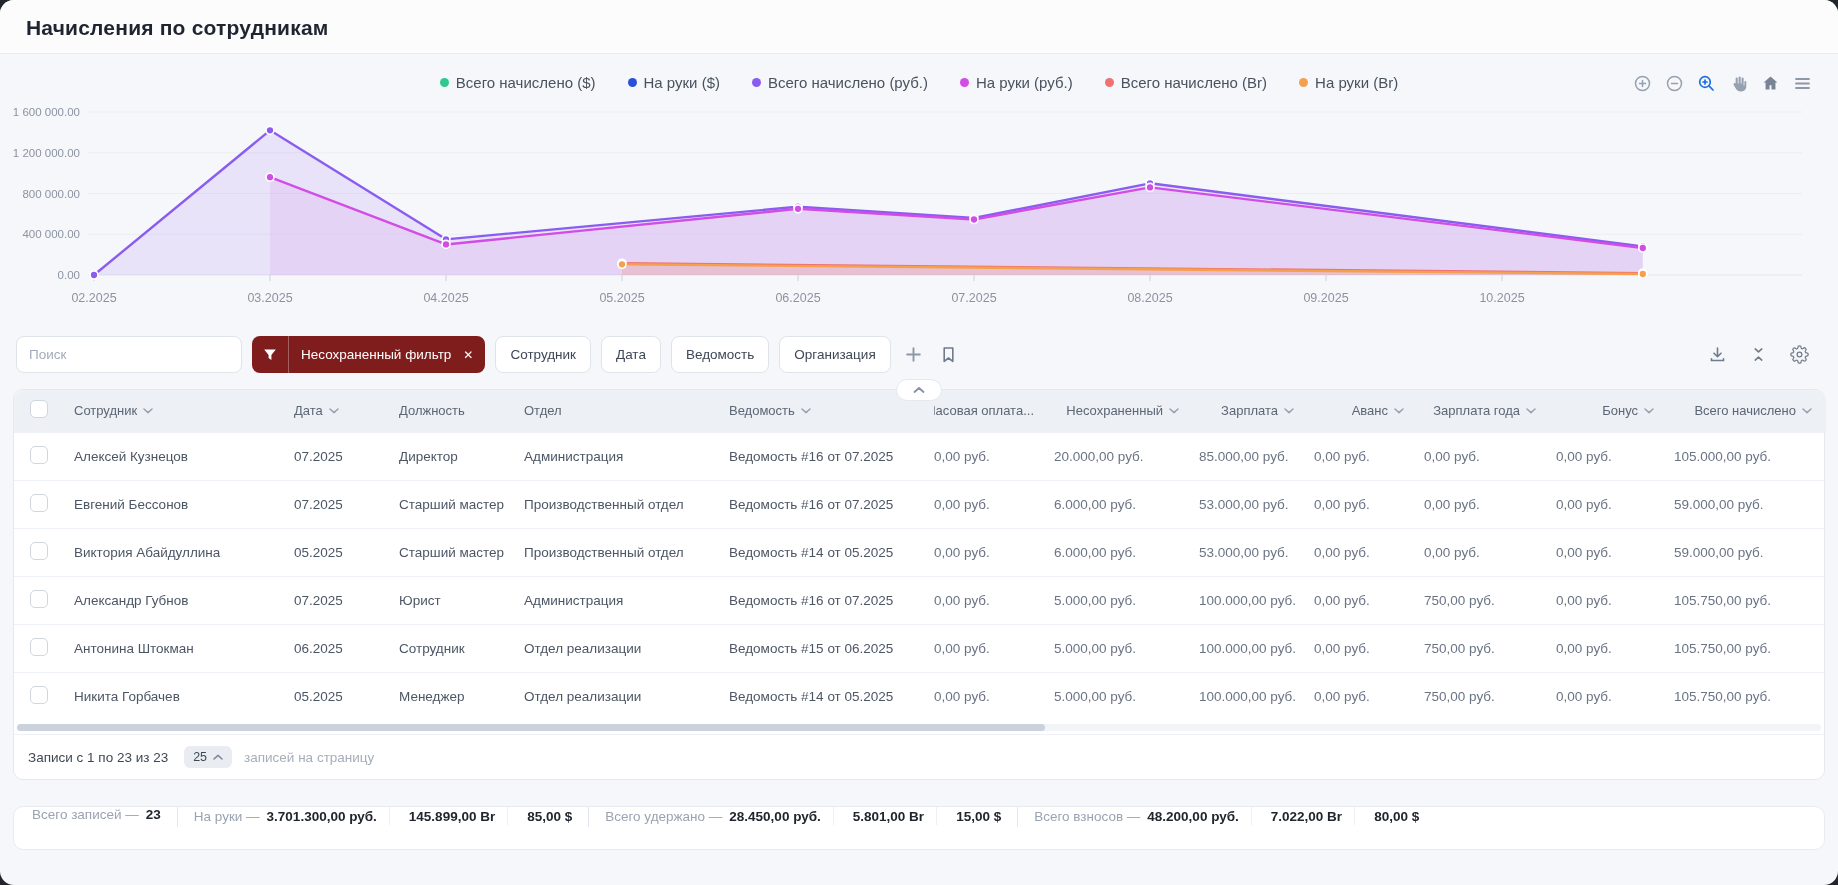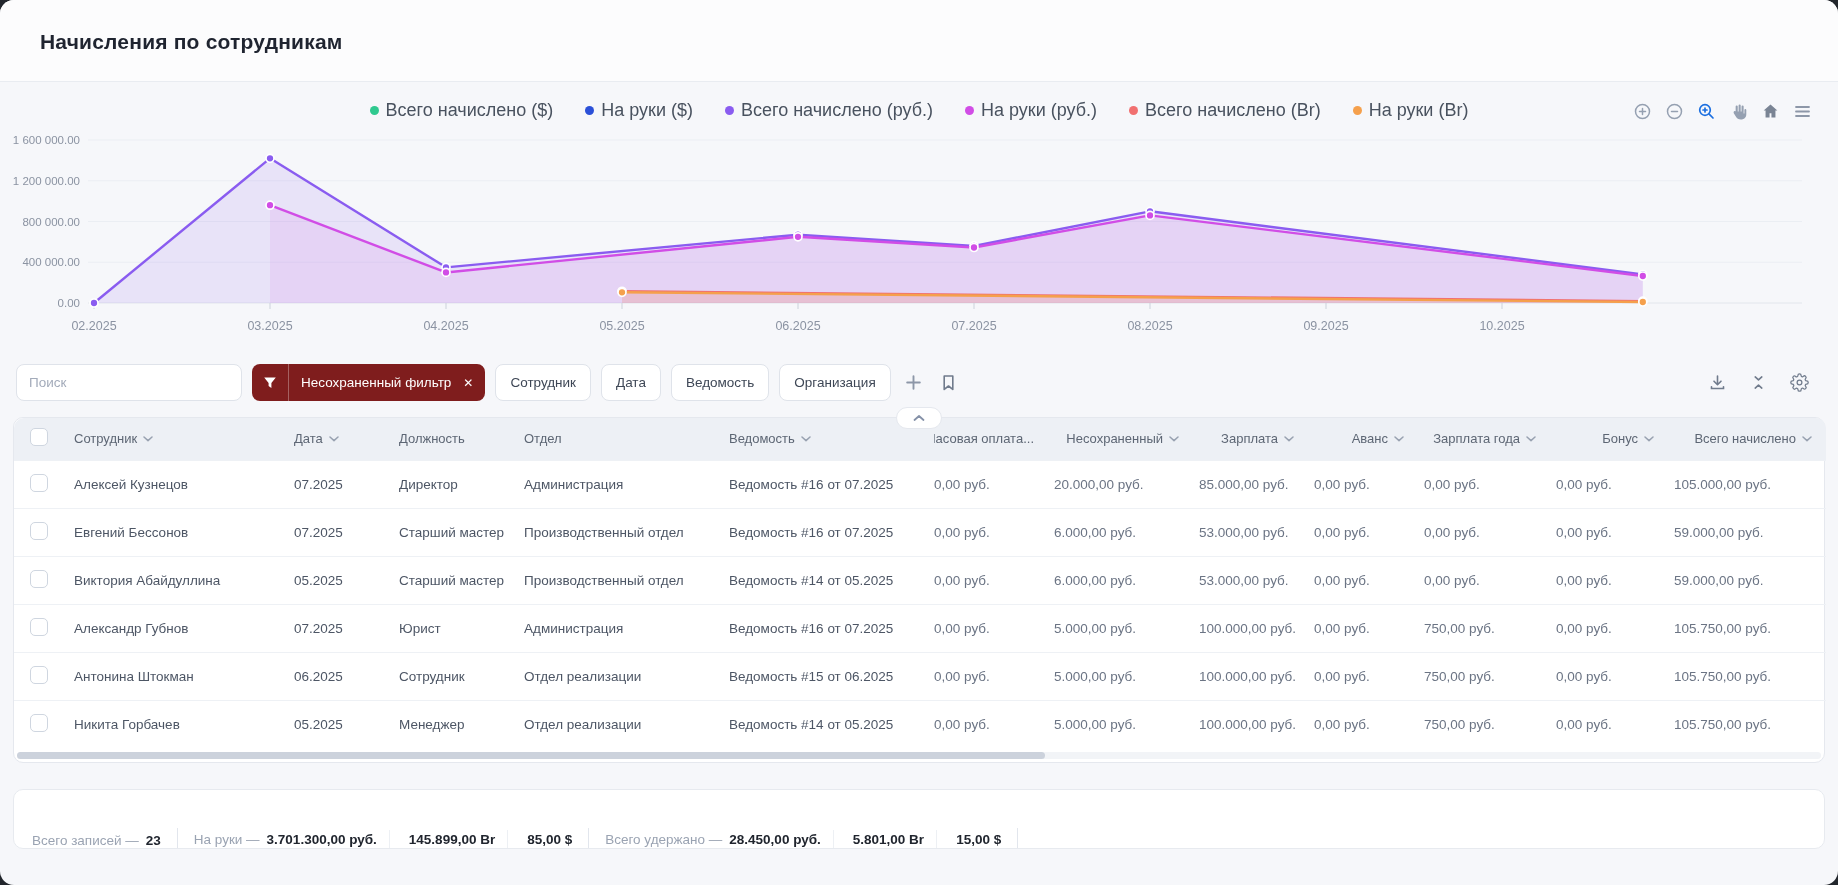--- a/index.html
+++ b/index.html
@@ -1,25 +1,25 @@
 <!DOCTYPE html>
 <html><head>
 <meta charset="utf-8">
 <style>
   html,body{margin:0;padding:0;}
   body{width:1838px;height:885px;background:#22262c;font-family:"Liberation Sans","DejaVu Sans",sans-serif;-webkit-font-smoothing:antialiased;}
   .app{width:1838px;height:885px;background:#f6f7fa;border-radius:14px;overflow:hidden;display:flex;flex-direction:column;box-sizing:border-box;}
 
   
   .page-header{padding:14px 24px 11px;background:#fcfcfd;border-bottom:1px solid #e9ecf1;}
-  .page-header h1{margin:16px;font-size:21px;font-weight:700;color:#1f2430;letter-spacing:.2px;}
+  .page-header h1{margin:2px;font-size:21px;font-weight:700;color:#1f2430;letter-spacing:.2px;}
 
   
   .chart-section{position:relative;padding-top:16px;}
-  .chart-legend{display:flex;justify-content:center;align-items:center;gap:32px;height:24px;font-size:18px;color:#49525f;}
+  .chart-legend{display:flex;justify-content:center;align-items:center;gap:32px;height:24px;font-size:15px;color:#49525f;}
   .legend-item{display:flex;align-items:center;gap:7px;cursor:pointer;}
   .legend-dot{width:9px;height:9px;border-radius:50%;flex:none;}
   .chart-toolbar{position:absolute;top:18px;right:24px;display:flex;gap:9px;align-items:center;}
   .chart-toolbar button{background:none;border:0;padding:2px;margin:0;cursor:pointer;display:flex;align-items:center;}
   #chart-svg{display:block;}
 
   
   .filter-bar{display:flex;align-items:center;gap:10px;padding:14px 16px 0;}
   .search-input{width:226px;height:37px;box-sizing:border-box;border:1px solid #dfe3ea;border-radius:8px;background:#fff;padding:0 12px;font-size:13.5px;color:#333a46;outline:none;font-family:inherit;}
   .search-input::placeholder{color:#a3abba;}
@@ -49,21 +49,21 @@
 
   .scroll-zone{padding:4px 3px 3px;}
   .scroll-track{height:7px;border-radius:4px;background:#f2f4f7;position:relative;}
   .scroll-thumb{position:absolute;left:0;top:0;height:7px;width:57%;border-radius:4px;background:#ccd2dc;cursor:pointer;}
 
   .pagination{display:flex;align-items:center;gap:16px;height:44px;padding:0 14px;border-top:1px solid #eef1f5;font-size:13.5px;color:#3f4754;}
   .page-size{display:flex;align-items:center;gap:6px;background:#e9edf2;border-radius:6px;padding:4px 9px;font-size:12.5px;color:#3f4754;cursor:pointer;border:0;font-family:inherit;}
   .page-suffix{color:#a6aebb;margin-left:-4px;}
 
   
-  .summary-card{margin:26px 13px 0;background:#fff;border:1px solid #e7eaef;border-radius:10px;height:60px;display:flex;align-items:flex-end;padding:0 18px;font-size:13.5px;box-sizing:border-box;}
+  .summary-card{margin:26px 13px 0;background:#fff;border:1px solid #e7eaef;border-radius:10px;height:44px;display:flex;align-items:flex-start;padding:0 18px;font-size:13.5px;box-sizing:border-box;}
   .sum-group{display:flex;align-items:center;}
   .sum-label{color:#9aa3b2;white-space:nowrap;}
   .sum-val{color:#20252e;font-weight:700;white-space:nowrap;margin-left:7px;}
   .gdiv{width:1px;height:20px;background:#e2e6ed;margin:0 16px;flex:none;}
   .vdiv{width:1px;height:18px;background:#edf0f4;margin:0 12px;flex:none;}
 </style>
 </head>
 <body>
 
 <div class="app">
@@ -439,20 +439,30 @@
             <td class="num">0,00 руб.</td>
             <td class="num">105.750,00 руб.</td>
           </tr>
         </tbody>
     </table>
     <div class="scroll-zone">
       <div class="scroll-track">
         <div class="scroll-thumb"></div>
       </div>
     </div>
+    <div class="pagination">
+      <span>Записи с 1 по 23 из 23</span>
+      <button class="page-size">
+        <span>25</span>
+        <svg width="10" height="6" viewBox="0 0 10 6">
+            <path d="M1 5l4-3.6L9 5" stroke="#7b859a" stroke-width="1.5" fill="none" stroke-linecap="round" stroke-linejoin="round"></path>
+          </svg>
+      </button>
+      <span class="page-suffix">записей на страницу</span>
+    </div>
   </div>
 
   <div class="summary-card">
       <div class="sum-group">
         <span class="sum-label">Всего записей —</span>
         <span class="sum-val">23</span>
       </div>
       <span class="gdiv"></span>
       <div class="sum-group">
         <span class="sum-label">На руки —</span>
@@ -465,15 +475,23 @@
       <span class="gdiv"></span>
       <div class="sum-group">
         <span class="sum-label">Всего удержано —</span>
         <span class="sum-val">28.450,00 руб.</span>
         <span class="vdiv"></span>
         <span class="sum-val">5.801,00 Br</span>
         <span class="vdiv"></span>
         <span class="sum-val">15,00 $</span>
       </div>
       <span class="gdiv"></span>
+      <div class="sum-group">
+        <span class="sum-label">Всего взносов —</span>
+        <span class="sum-val">48.200,00 руб.</span>
+        <span class="vdiv"></span>
+        <span class="sum-val">7.022,00 Br</span>
+        <span class="vdiv"></span>
+        <span class="sum-val">80,00 $</span>
+      </div>
     </div>
 
 </div>
 
 </body></html>

